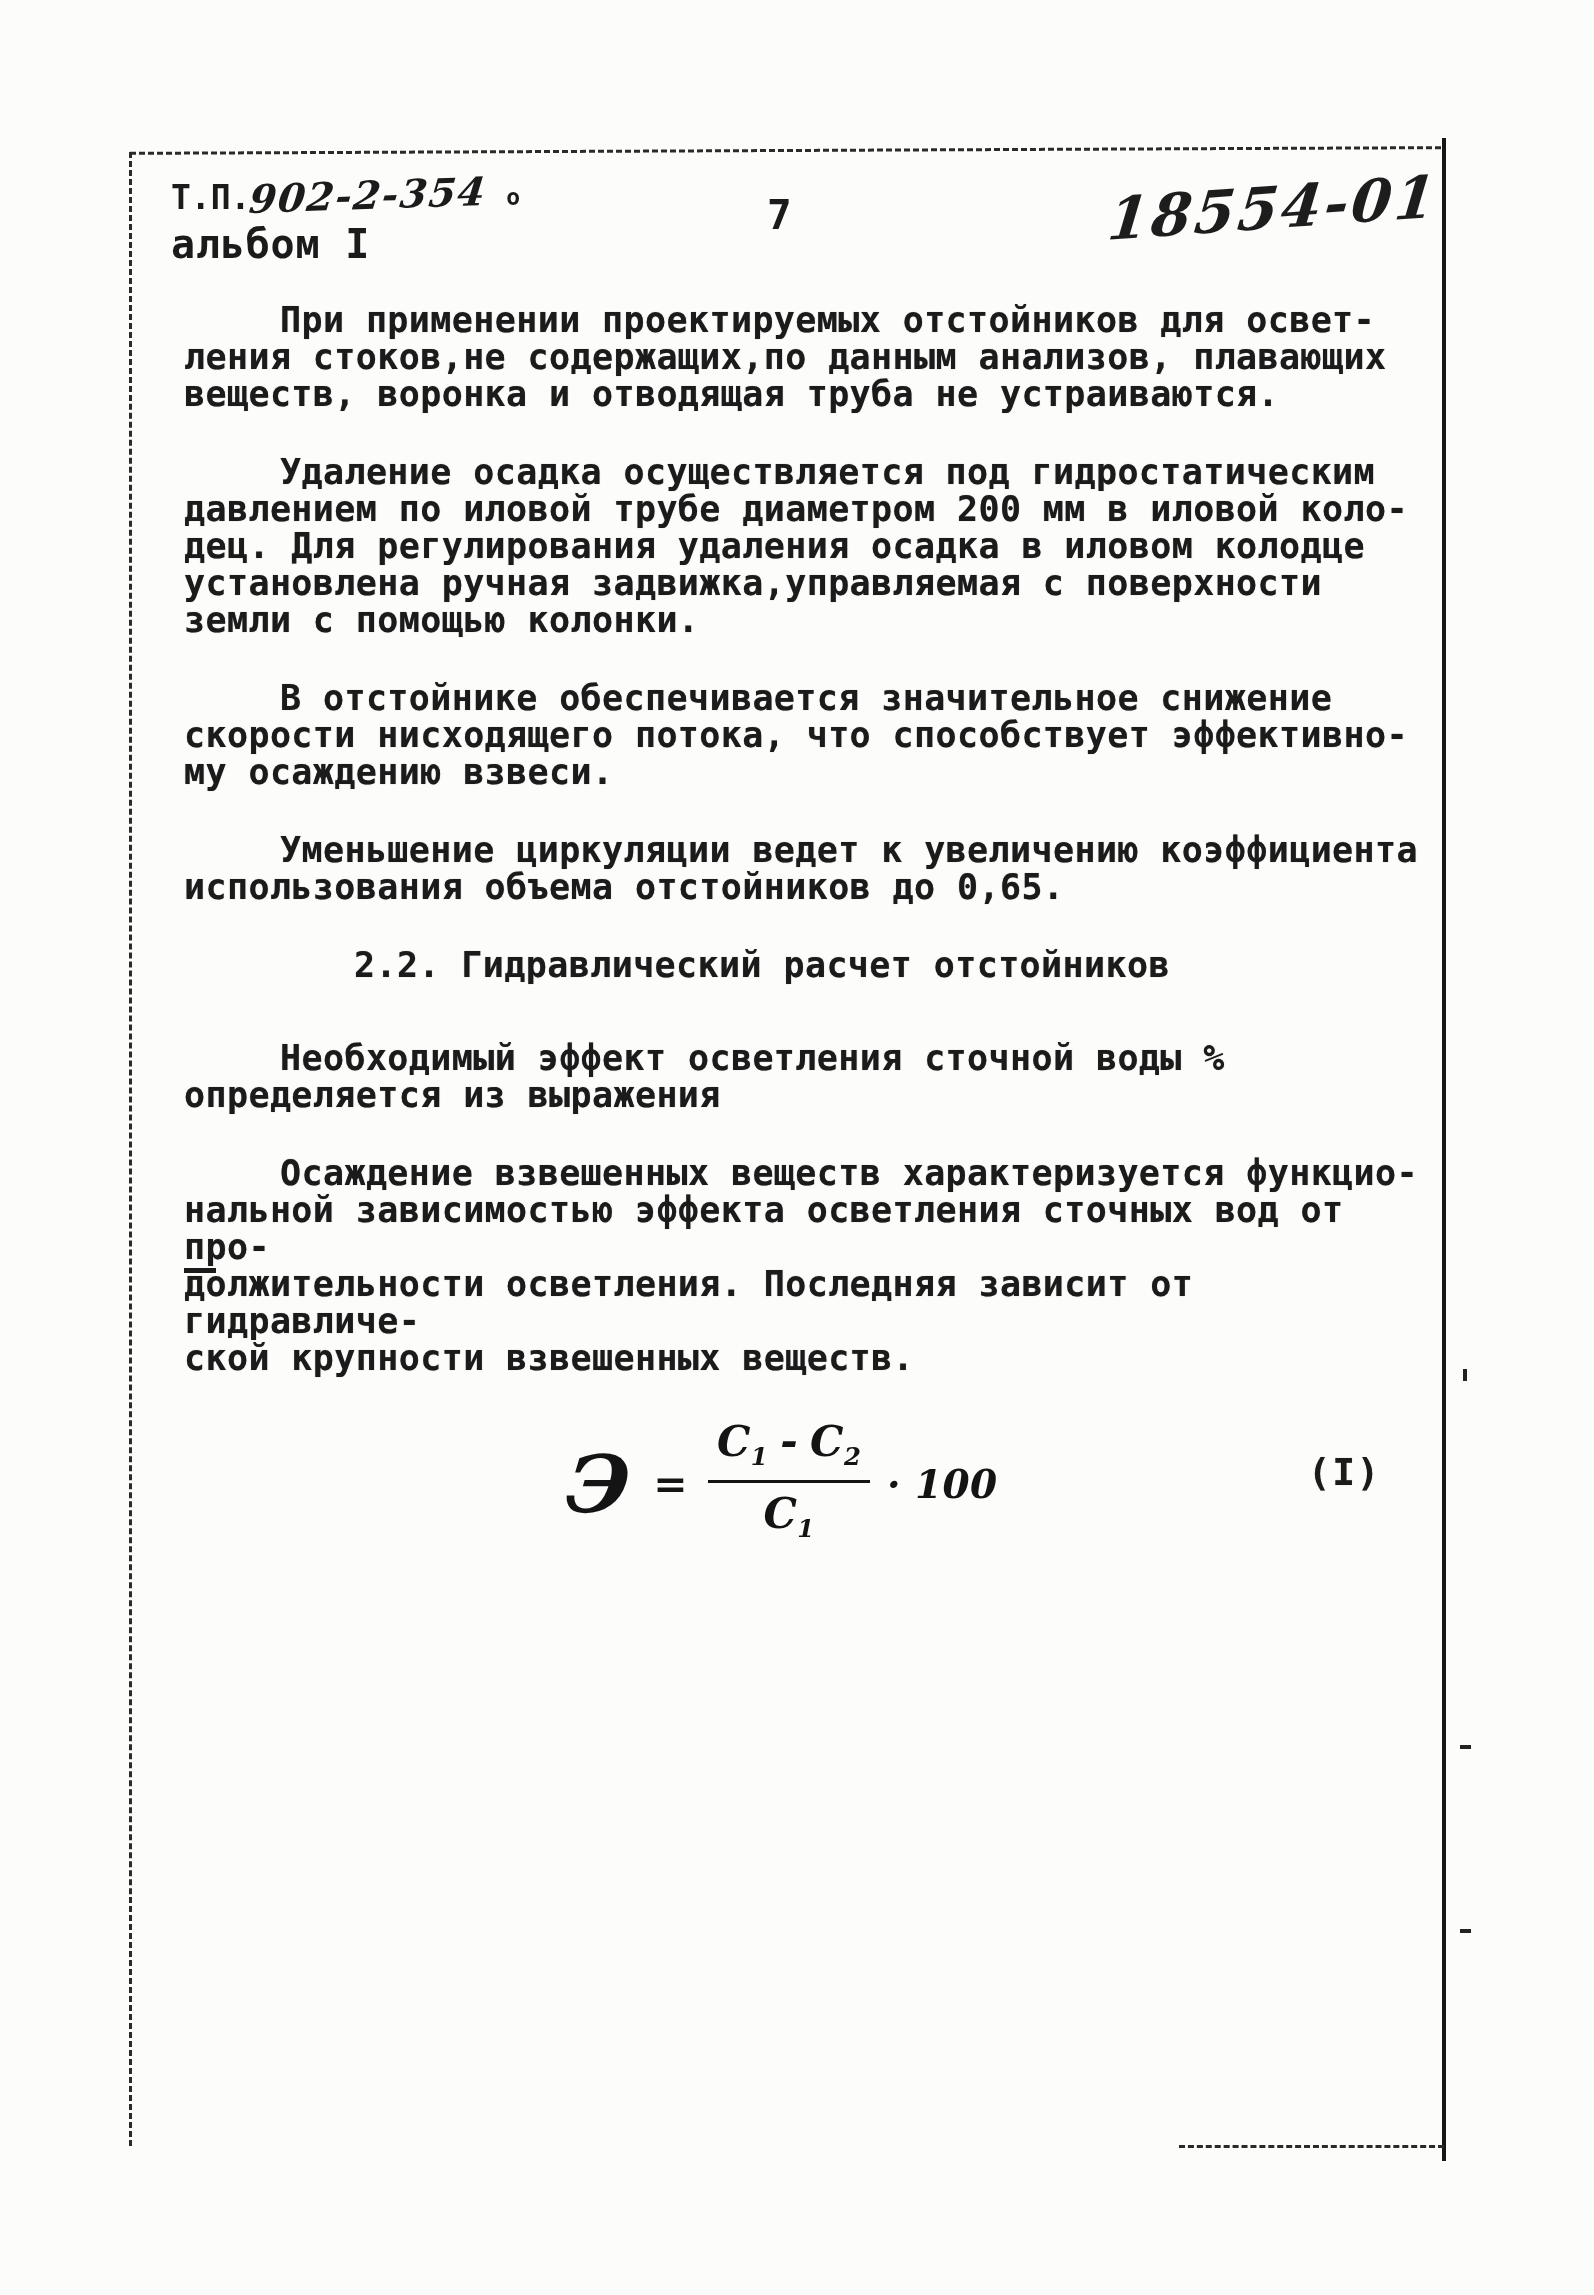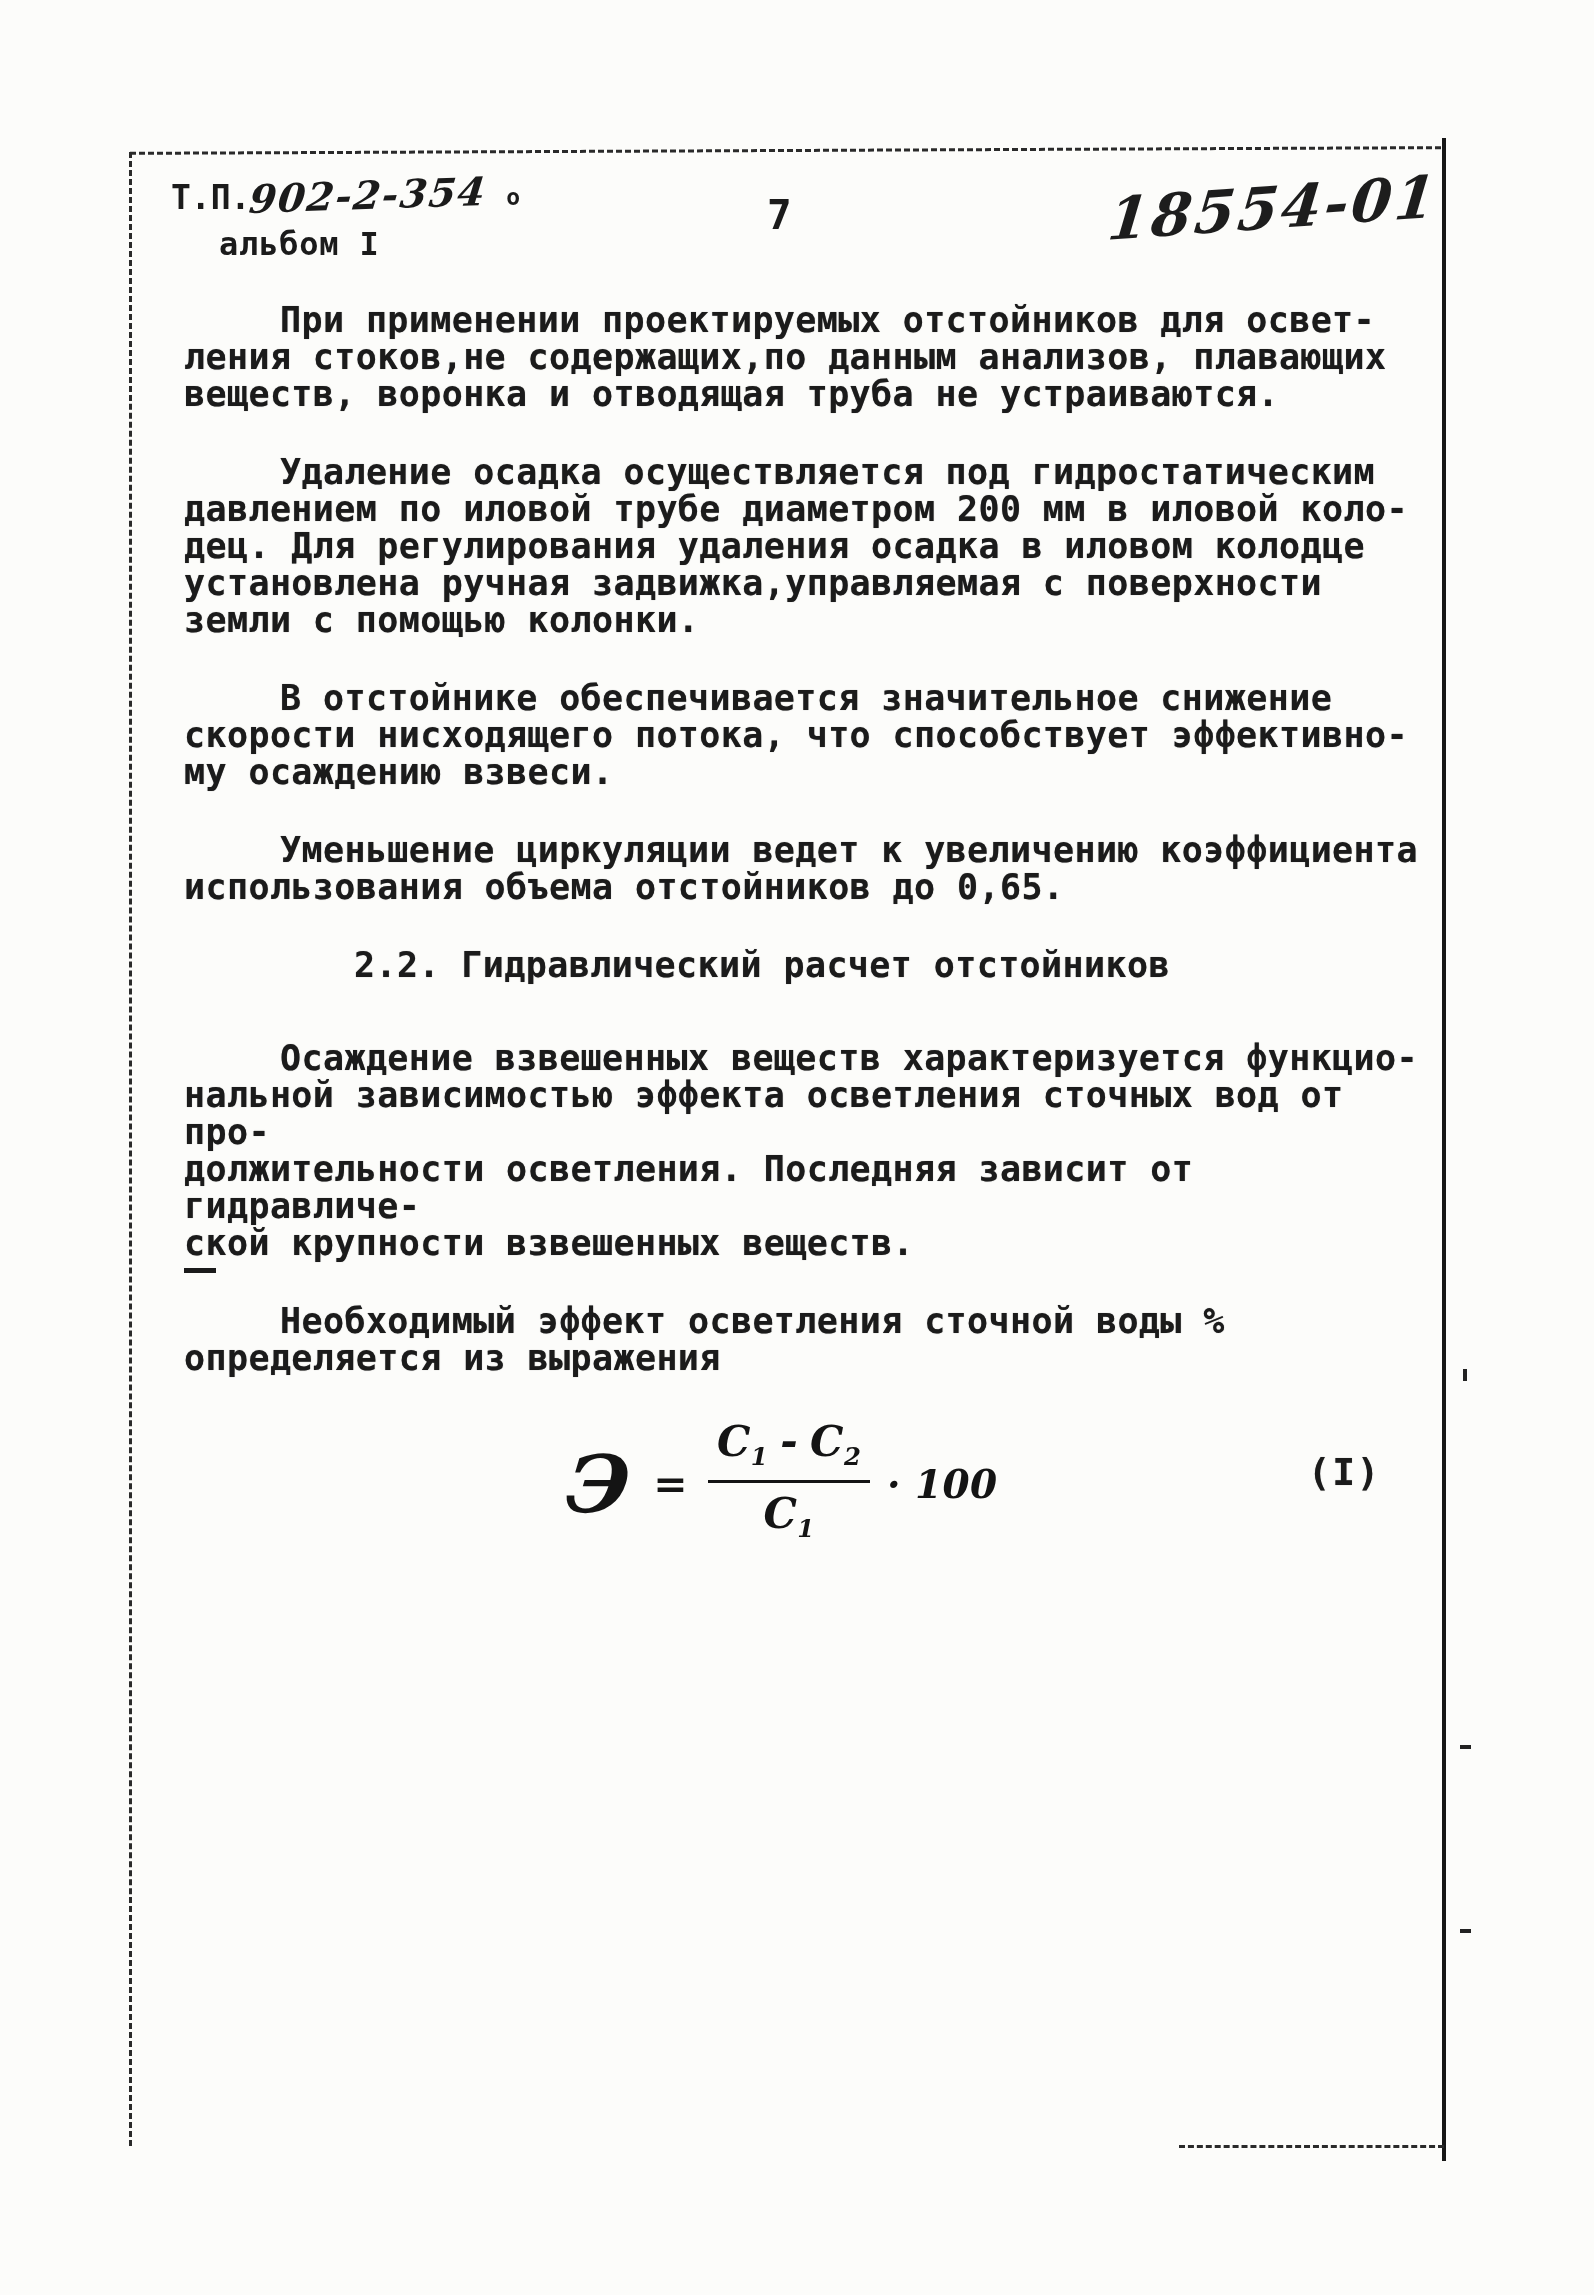--- a/index.html
+++ b/index.html
@@ -78,23 +78,22 @@
     transform: skewX(-8deg) rotate(-2deg);
     letter-spacing: 1.5px;
   }
   .series-mark {
     display: inline-block;
     font-size: 23px;
     margin-left: 20px;
     vertical-align: 4.5px;
   }
   .album-line {
-    font-size: 32px;
+    font-size: 40px;
     letter-spacing: 0.8px;
-    margin-left: 48px;
   }
   .page-num {
     position: absolute;
     left: 767px;
     top: 191px;
     font-size: 41px;
     font-weight: 700;
   }
   .stamp {
     position: absolute;
@@ -239,26 +238,26 @@
 установлена ручная задвижка,управляемая с поверхности
 земли с помощью колонки.</div>
     <div class="para">В отстойнике обеспечивается значительное снижение
 скорости нисходящего потока, что способствует эффективно-
 му осаждению взвеси.</div>
     <div class="para">Уменьшение циркуляции ведет к увеличению коэффициента
 использования объема отстойников до 0,65.</div>
 
     <div class="section-heading">2.2. Гидравлический расчет отстойников</div>
 
+    <div class="para">Необходимый эффект осветления сточной воды %
+определяется из выражения</div>
     <div class="para">Осаждение взвешенных веществ характеризуется функцио-
 нальной зависимостью эффекта осветления сточных вод от про-
 должительности осветления. Последняя зависит от гидравличе-
 ской крупности взвешенных веществ.</div>
-    <div class="para">Необходимый эффект осветления сточной воды %
-определяется из выражения</div>
 
     <div class="formula-row">
       <div class="formula">
         <span class="f-symbol">Э</span>
         <span class="f-eq">=</span>
         <span class="frac">
           <span class="num">
             <span>С</span><sub>1</sub><span class="f-minus">-</span><span>С</span><sub>2</sub>
           </span>
           <span class="den">

